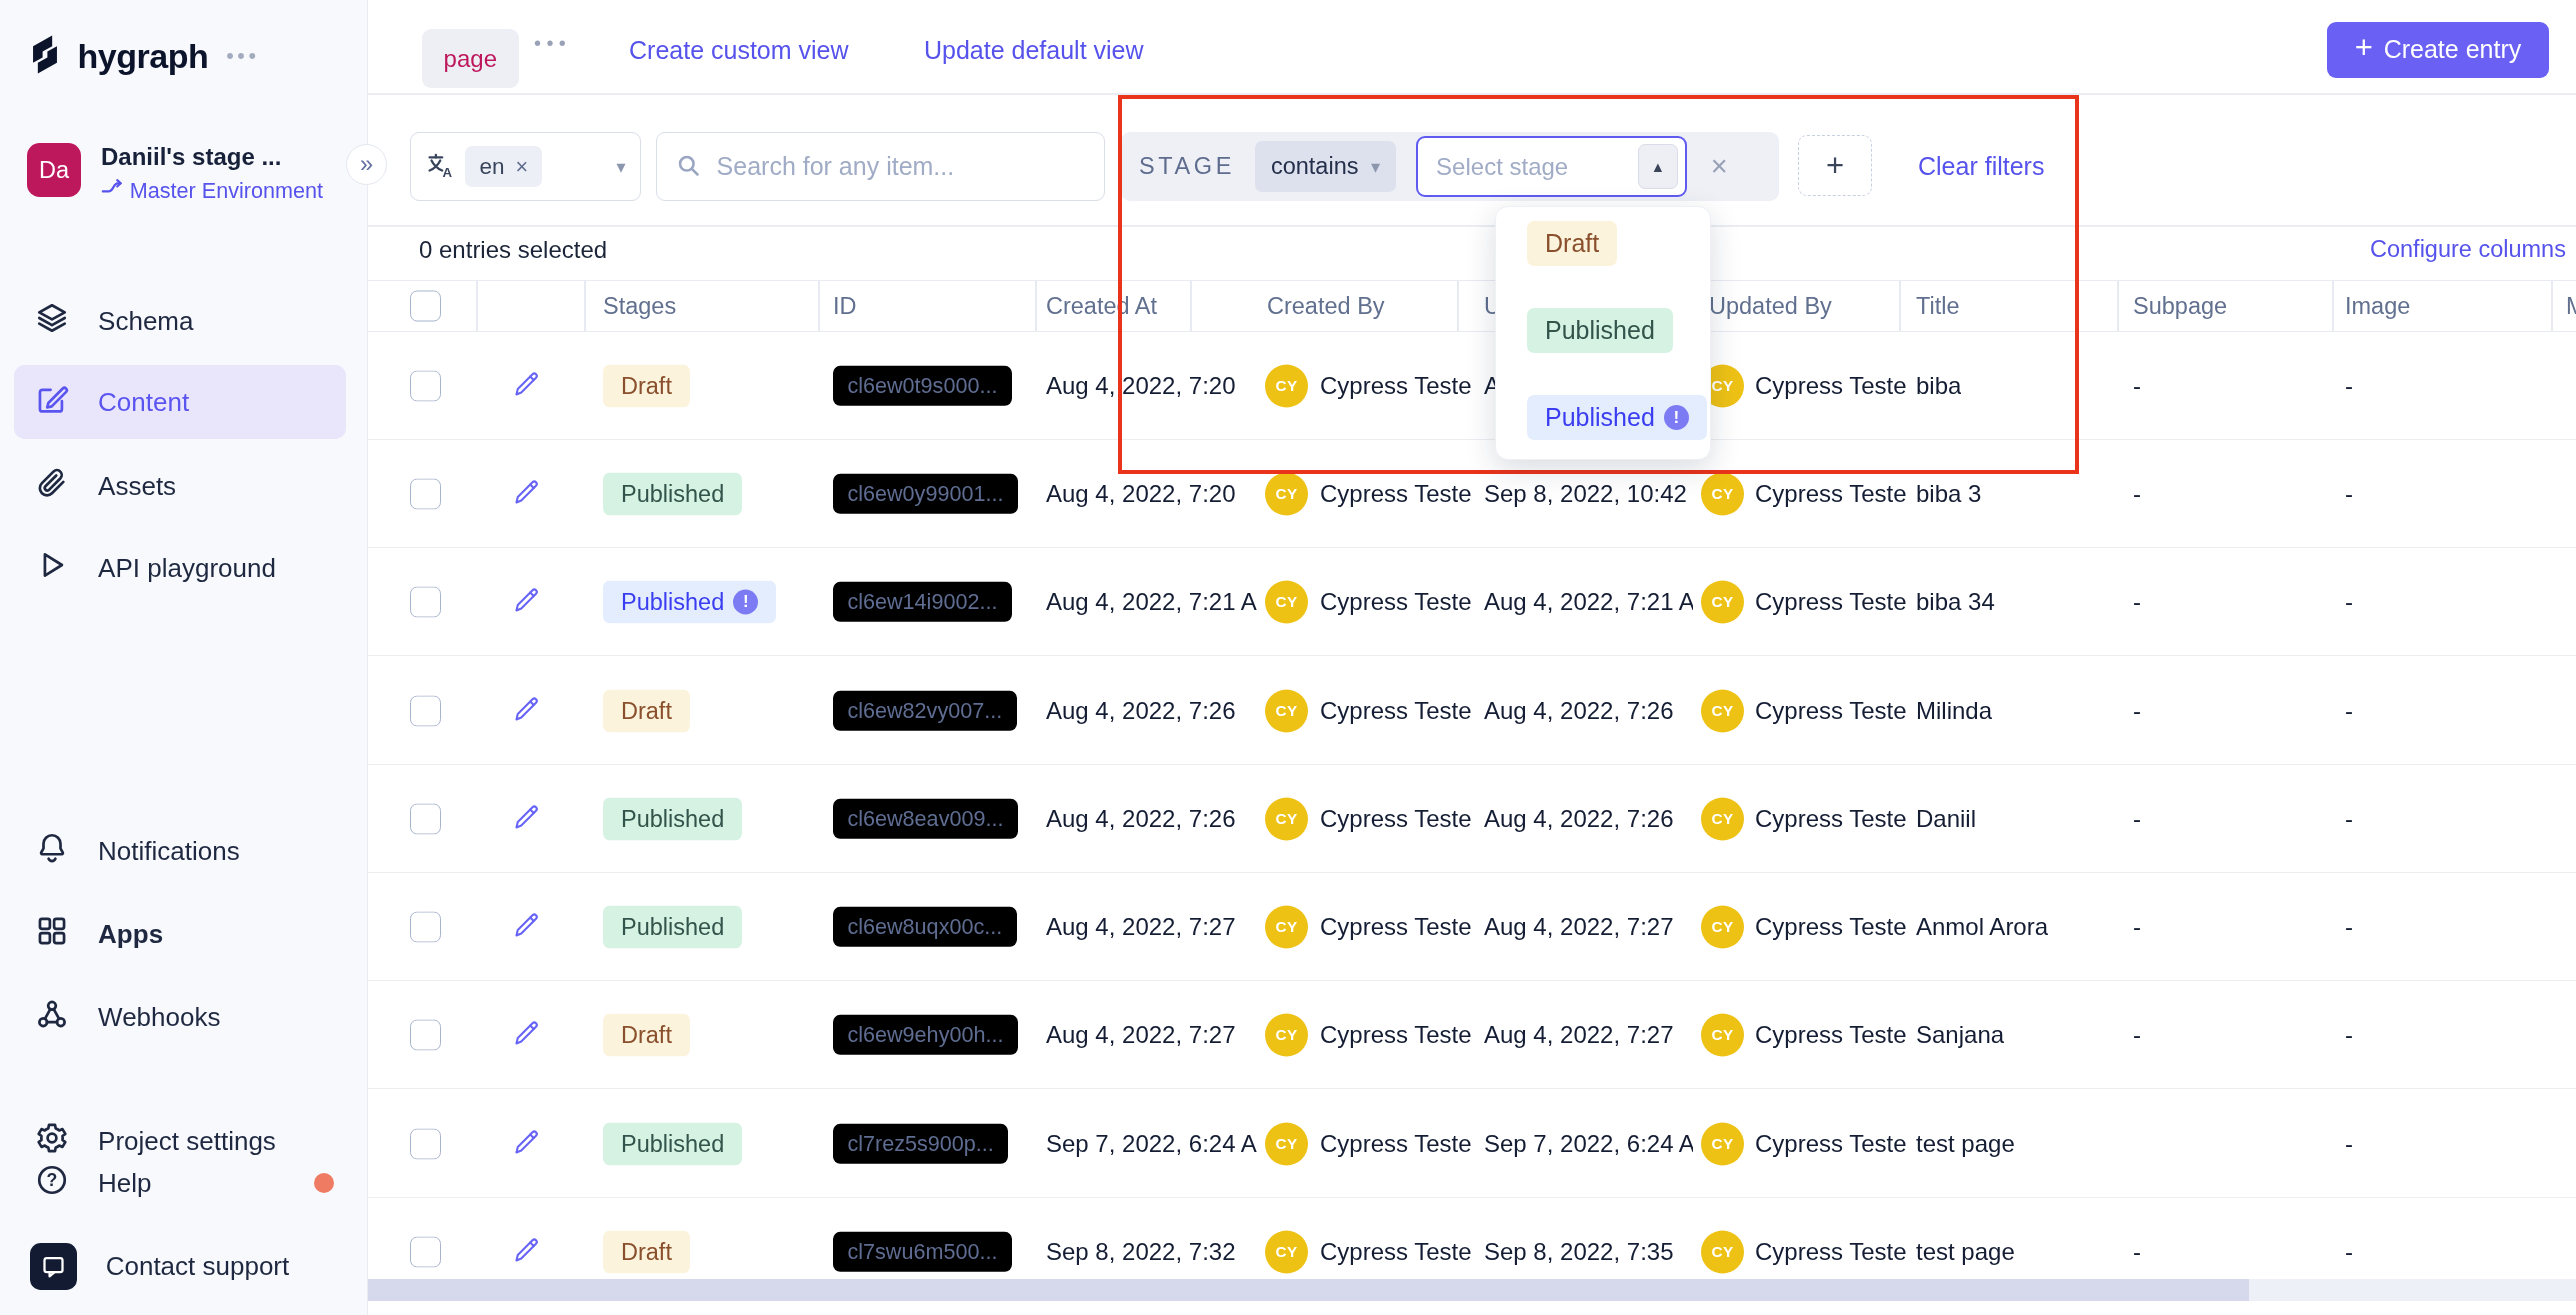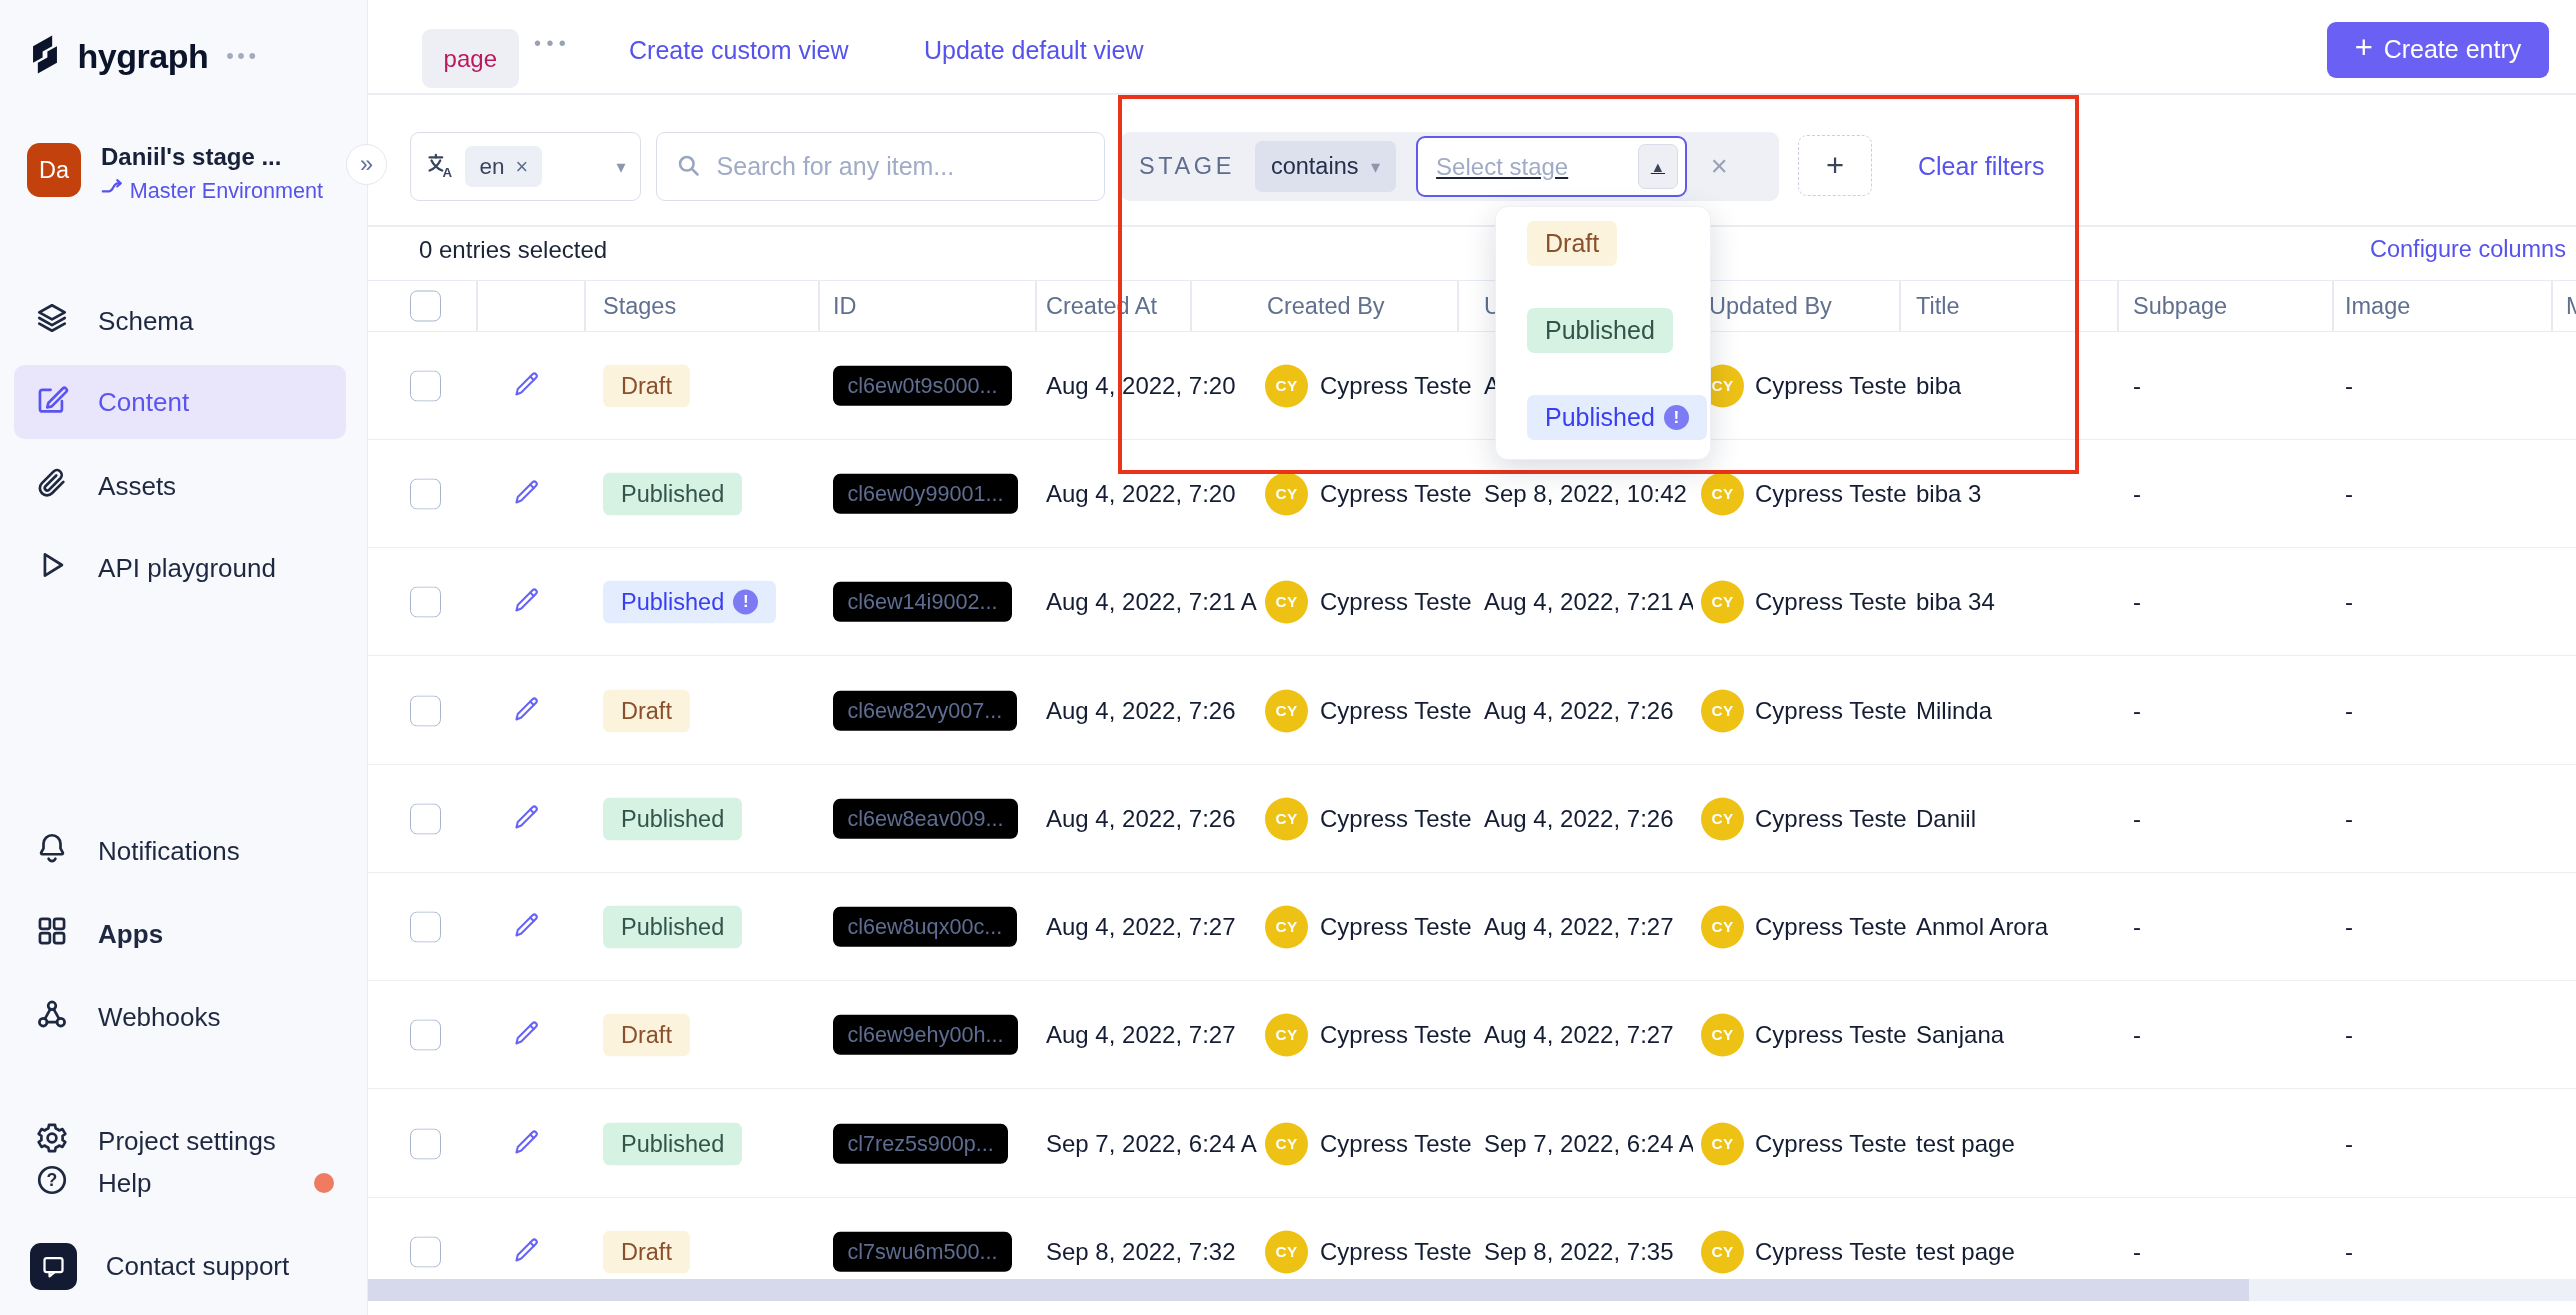--- a/index.html
+++ b/index.html
@@ -4,21 +4,21 @@
 <style>
   html,body{margin:0;padding:0;background:#fff;}
   .app{position:relative;width:2576px;height:1315px;background:#fff;overflow:hidden;
        font-family:"Liberation Sans",sans-serif;color:#1B2438;}
   
   .sidebar{position:absolute;left:0;top:0;bottom:0;width:368px;background:#F8F9FC;border-right:1.8px solid #EAECF3;box-sizing:border-box;}
   .logo-row{position:absolute;left:25px;top:27px;height:58px;display:flex;align-items:center;gap:12.6px;}
   .logo-text{font-size:34px;font-weight:700;color:#0C142B;letter-spacing:-0.5px;}
   .logo-dots{color:#A3ABBF;font-size:21.6px;letter-spacing:3.6px;margin-left:5.4px;}
   .workspace{position:absolute;left:27px;top:143px;display:flex;gap:20px;}
-  .ws-avatar{width:54px;height:54px;border-radius:12.6px;background:#c2410c;color:#fff;font-size:23.5px;display:flex;align-items:center;justify-content:center;}
+  .ws-avatar{width:54px;height:54px;border-radius:12.6px;background:#be185d;color:#fff;font-size:23.5px;display:flex;align-items:center;justify-content:center;}
   .ws-name{font-size:24px;font-weight:600;color:#18213A;line-height:27px;}
   .ws-env{margin-top:7.2px;font-size:21.6px;font-weight:500;color:#5652EC;display:flex;align-items:center;gap:7.2px;}
   .collapse-btn{position:absolute;left:346px;top:144px;width:41px;height:41px;border-radius:50%;background:#fff;
       border:1.8px solid #E3E7F1;color:#6470A0;font-size:23.5px;display:flex;align-items:center;justify-content:center;z-index:5;box-sizing:border-box;}
   .nav-item{position:absolute;left:13.5px;width:332px;height:74px;border-radius:10.8px;display:flex;align-items:center;
       gap:29px;padding-left:21.6px;box-sizing:border-box;font-size:26px;font-weight:500;color:#1E2840;}
   .nav-item.active{background:#E9E6FC;color:#5B55F0;}
   .nav-item svg{flex:0 0 auto;}
   .help-dot{position:absolute;left:300px;top:50%;transform:translateY(-50%);width:20px;height:20px;border-radius:50%;background:#EE7B62;}
   .support-tile{width:47px;height:47px;border-radius:10.8px;background:#131B33;display:flex;align-items:center;justify-content:center;margin-left:-5.4px;}
@@ -40,21 +40,21 @@
   .search-box{position:absolute;left:656px;top:132px;width:449px;height:69px;border:1.8px solid #D9DEE9;border-radius:9px;background:#fff;
       box-sizing:border-box;display:flex;align-items:center;padding:0 18px;gap:12.6px;}
   .search-box input{border:none;outline:none;font-size:25px;font-family:inherit;color:#1B2438;width:100%;background:transparent;}
   .search-box input::placeholder{color:#A0ABC6;}
   .filter-pill{position:absolute;left:1121px;top:132px;width:658px;height:69px;background:#EEF0F6;border-radius:9px;
       display:flex;align-items:center;box-sizing:border-box;padding:0 18px;gap:20px;}
   .stage-label{font-size:23.5px;letter-spacing:3.6px;color:#5E6C8E;font-weight:500;}
   .op-chip{background:#DDE1ED;border-radius:7.2px;height:51px;padding:0 16px;display:flex;align-items:center;gap:12.6px;
       font-size:23.5px;font-weight:500;color:#242F4B;}
   .stage-select{width:271px;height:61px;background:#fff;border:2.7px solid #5F5BF0;border-radius:9px;box-sizing:border-box;
-      display:flex;align-items:center;padding:0 7.2px 0 18px;text-decoration:underline;}
+      display:flex;align-items:center;padding:0 7.2px 0 18px;}
   .stage-select .placeholder{font-size:24px;color:#A0ABC6;flex:1;}
   .select-caret{width:40px;height:45px;background:#EDEFF4;border:1.8px solid #D8DCE8;border-radius:7.2px;box-sizing:border-box;
       display:flex;align-items:center;justify-content:center;font-size:14.4px;color:#3A4559;}
   .remove-filter{color:#98A1B6;font-size:29px;margin-left:3.6px;}
   .add-filter{position:absolute;left:1798px;top:135px;width:74px;height:61px;border:1.8px dashed #C8CFE0;border-radius:9px;
       box-sizing:border-box;display:flex;align-items:center;justify-content:center;font-size:31px;color:#3A4559;background:#fff;}
   .clear-filters{position:absolute;left:1918px;top:152px;font-size:25px;font-weight:500;color:#5652EC;}
   
   .red-box{position:absolute;left:1118px;top:95px;width:961px;height:379px;border:4.5px solid #E9331B;box-sizing:border-box;
       z-index:40;pointer-events:none;}

